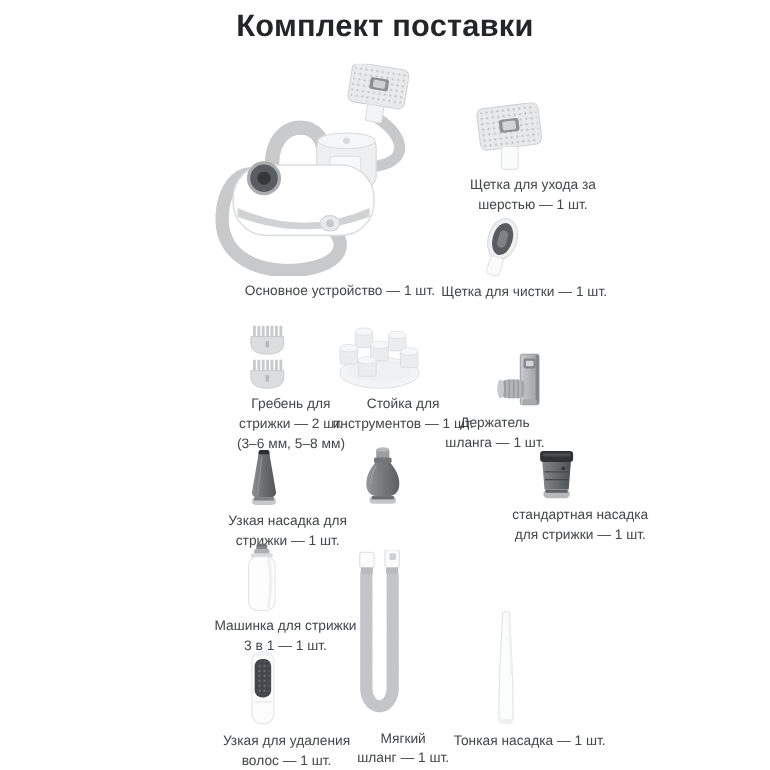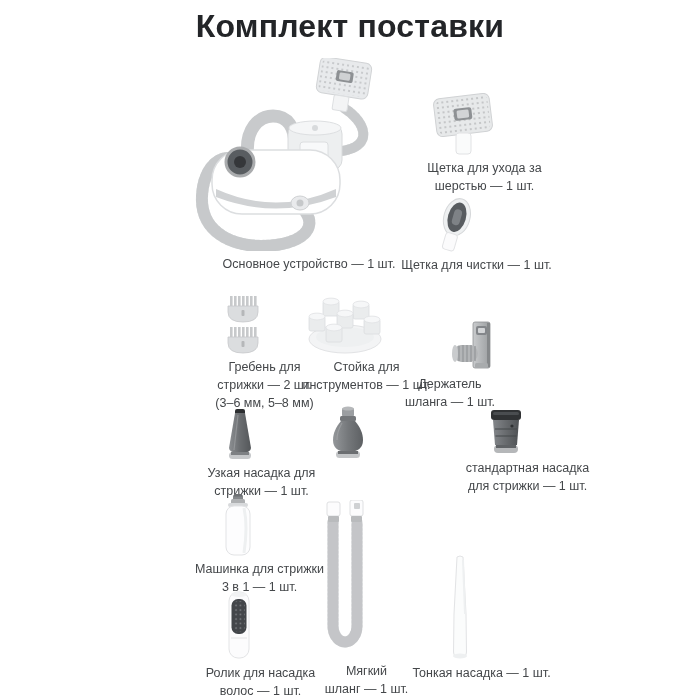--- a/index.html
+++ b/index.html
@@ -2,21 +2,21 @@
 <html><head>
 <meta charset="utf-8">
 <style>
   html,body{margin:0;padding:0;}
   body{
     width:700px;height:700px;background:#ffffff;overflow:hidden;position:relative;
     font-family:"Liberation Sans","DejaVu Sans",sans-serif;
   }
   .page-title{
     position:absolute;top:8px;left:0;width:700px;text-align:center;
-    font-size:32px;font-weight:700;color:#232528;letter-spacing:.2px;
+    font-size:28px;font-weight:700;color:#232528;letter-spacing:.2px;
   }
   .item{position:absolute;display:flex;flex-direction:column;align-items:center;}
   .art{display:flex;align-items:flex-end;justify-content:center;}
   .caption{
     margin-top:4px;text-align:center;font-size:12.5px;line-height:18px;
     color:#44474a;
   }
   .caption div{white-space:nowrap;padding-left:43px;}
 </style>
 </head>
@@ -346,16 +346,16 @@
         </pattern>
       </defs>
       <rect x="4" y="2" width="20" height="66" rx="9" fill="#fcfcfd" stroke="#e3e4e6"></rect>
       <ellipse cx="14" cy="4.5" rx="8" ry="2.4" fill="#f1f2f3"></ellipse>
       <rect x="6.5" y="9" width="15" height="35" rx="6.5" fill="#43464a"></rect>
       <rect x="8" y="11" width="12" height="31" rx="5" fill="url(#rollerdots)"></rect>
       <line x1="6" y1="48" x2="22" y2="48" stroke="#eceded" stroke-width="1.5"></line>
     </svg>
   </div>
   <div class="caption">
-    <div>Ролик для насадка</div>
+    <div>Узкая для удаления</div>
     <div>волос — 1 шт.</div>
   </div>
 </div>
 
 </body></html>

